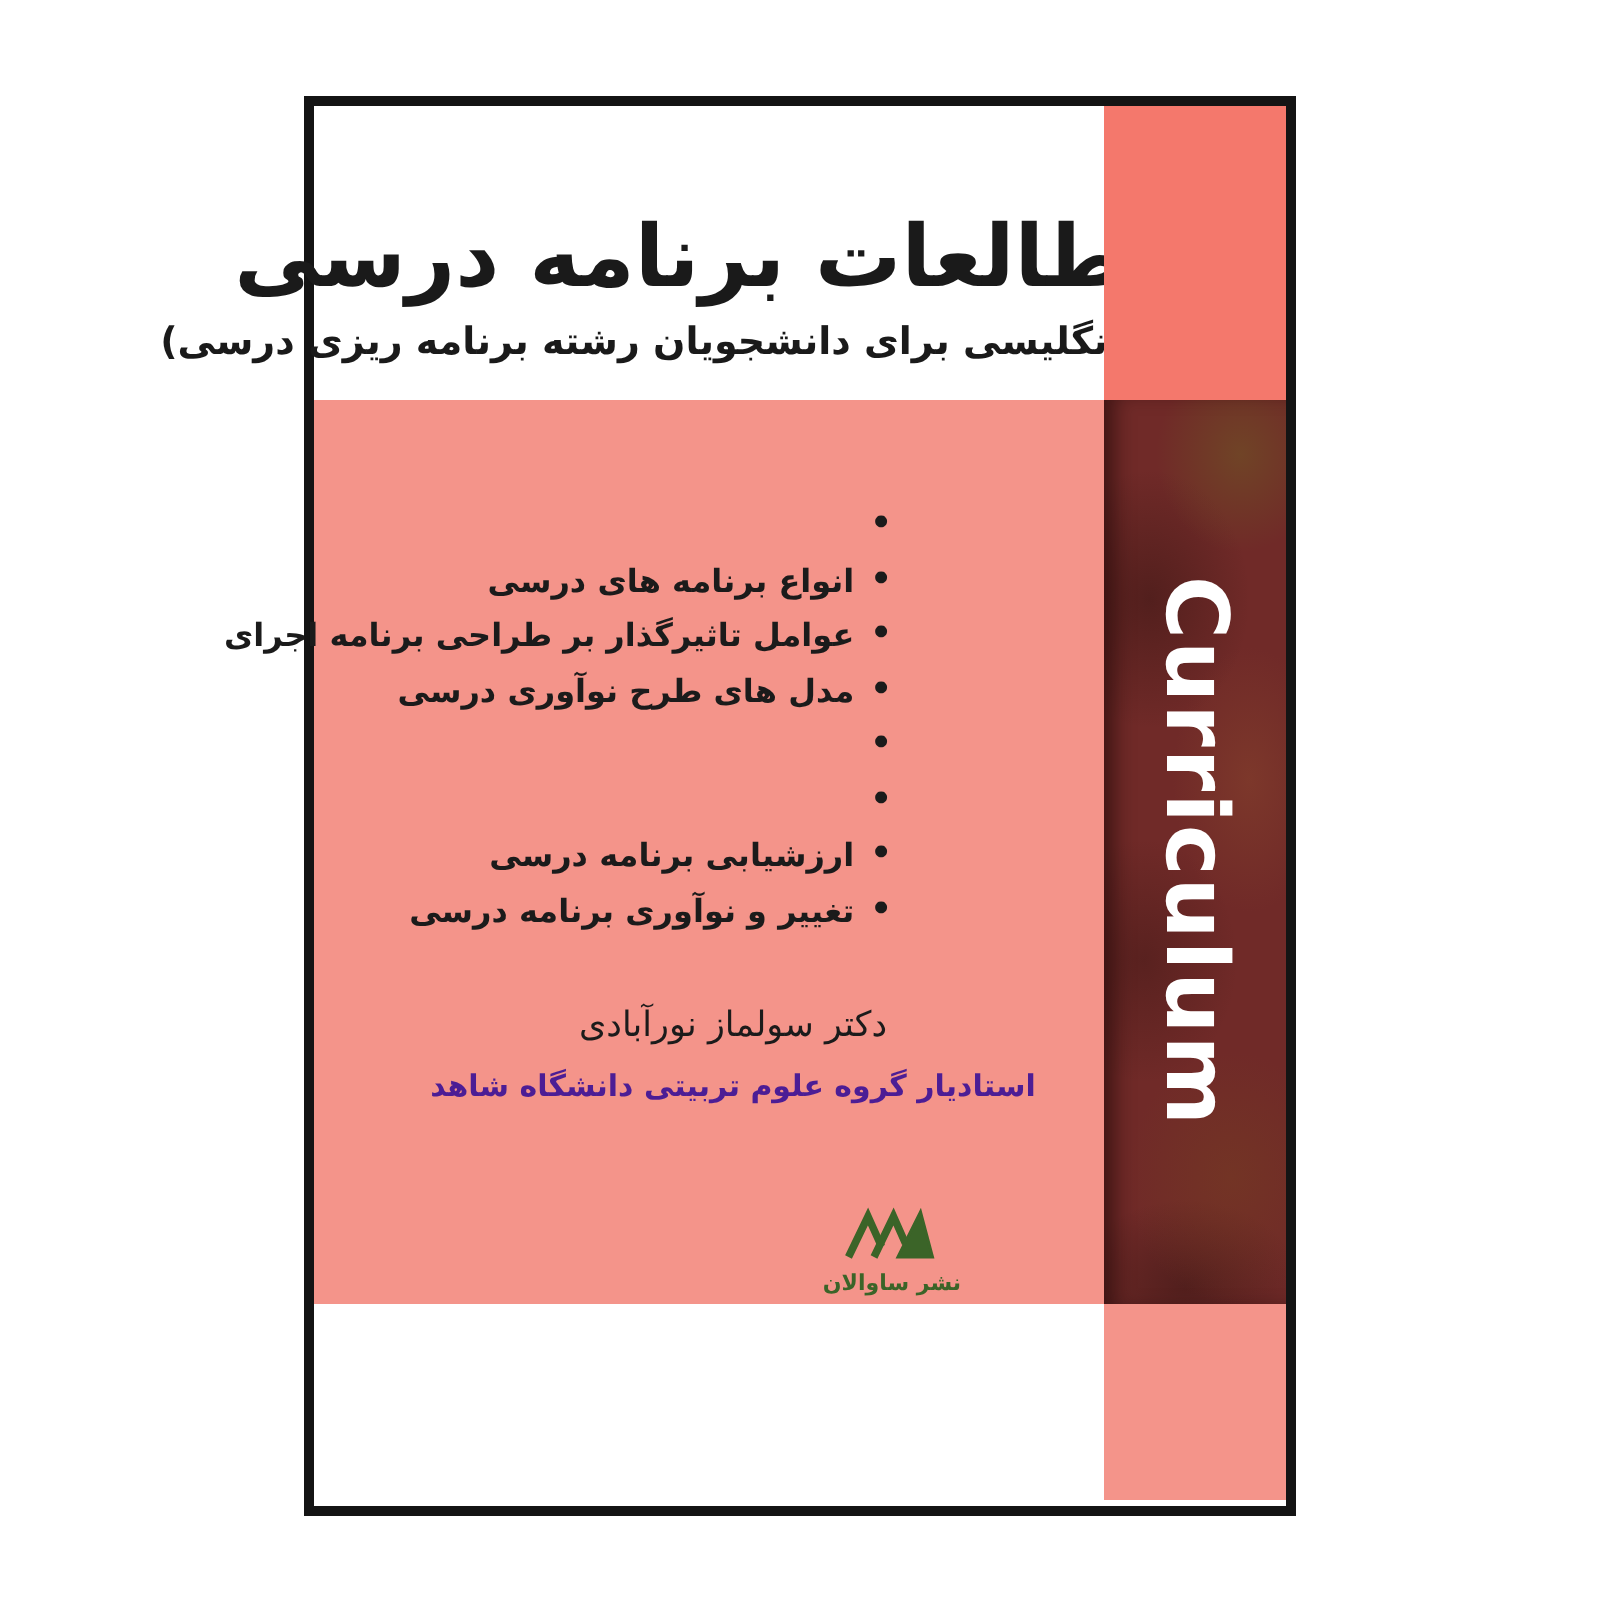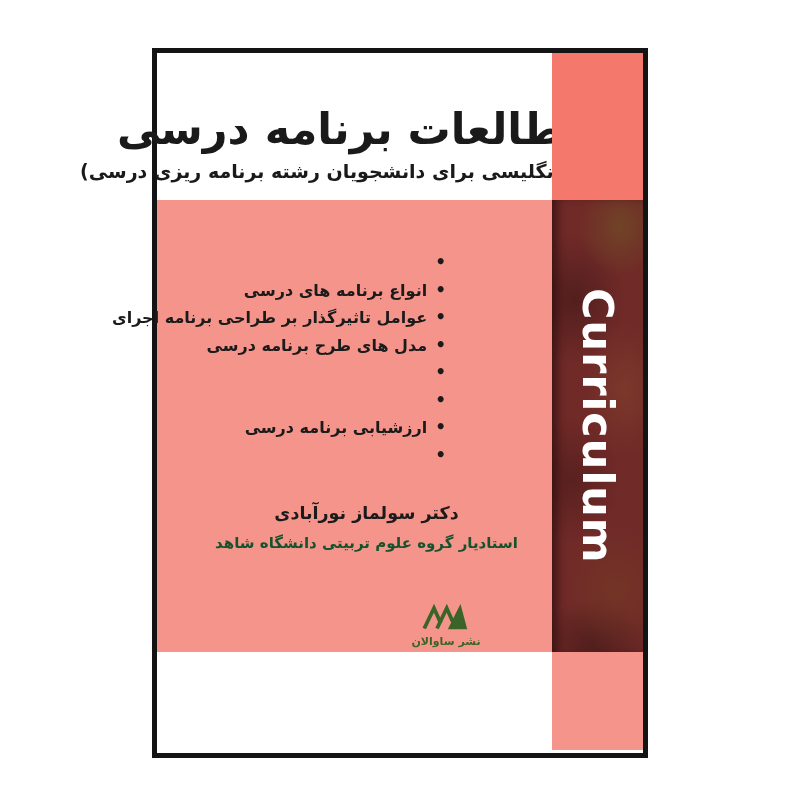--- a/index.html
+++ b/index.html
@@ -56,22 +56,22 @@
   .topic {
     direction:rtl; display:flex; align-items:center; gap:8px;
     height:27.5px; color:#1b1b1b; font-weight:bold; font-size:16px; white-space:nowrap;
   }
   .topic .bullet { font-size:17px; line-height:1; }
 
   .author-block {
     position:absolute; left:0; top:303px; width:100%;
     text-align:center; transform:translateX(12px);
   }
-  .author-name { direction:rtl; font-size:17.5px; font-weight:bold; color:#1b1b1b; white-space:nowrap; }
-  .author-affil { direction:rtl; font-size:15px; font-weight:bold; color:#14532d; margin-top:11px; white-space:nowrap; }
+  .author-name { direction:rtl; font-size:17.5px; font-weight:normal; color:#1b1b1b; white-space:nowrap; }
+  .author-affil { direction:rtl; font-size:15px; font-weight:bold; color:#4c1d95; margin-top:11px; white-space:nowrap; }
 
   .publisher-logo {
     position:absolute; left:237px; top:402px; width:104px;
     display:flex; flex-direction:column; align-items:center;text-align:center;
   }
   .logo-mark { width:48px; height:32px; }
   .logo-mark path { stroke:var(--logo-green,#3B6428); }
   .logo-mark .peak-fill { fill:var(--logo-green,#3B6428); }
   .publisher-name {
     direction:rtl; color:var(--logo-green,#3B6428);
@@ -107,34 +107,35 @@
           <div class="topic">
             <span class="bullet">•</span>
             <span>انواع برنامه های درسی</span>
           </div>
           <div class="topic">
             <span class="bullet">•</span>
             <span>عوامل تاثیرگذار بر طراحی برنامه اجرای</span>
           </div>
           <div class="topic">
             <span class="bullet">•</span>
-            <span>مدل های طرح برنامه درسی</span>
+            <span>مدل های طرح نوآوری درسی</span>
           </div>
           <div class="topic">
             <span class="bullet">•</span>
           </div>
           <div class="topic">
             <span class="bullet">•</span>
           </div>
           <div class="topic">
             <span class="bullet">•</span>
             <span>ارزشیابی برنامه درسی</span>
           </div>
           <div class="topic">
             <span class="bullet">•</span>
+            <span>تغییر و نوآوری برنامه درسی</span>
           </div>
         </div>
 
       <div class="author-block">
         <div class="author-name">دکتر سولماز نورآبادی</div>
         <div class="author-affil">استادیار گروه علوم تربیتی دانشگاه شاهد</div>
       </div>
 
       <div class="publisher-logo">
         <svg class="logo-mark" viewBox="0 0 64 40" fill="none">

